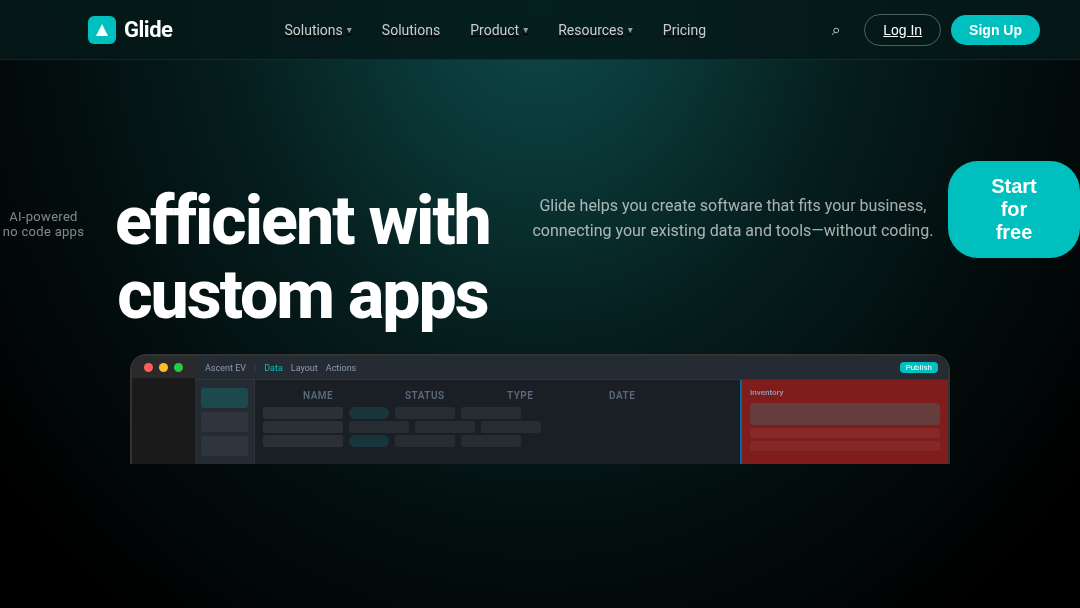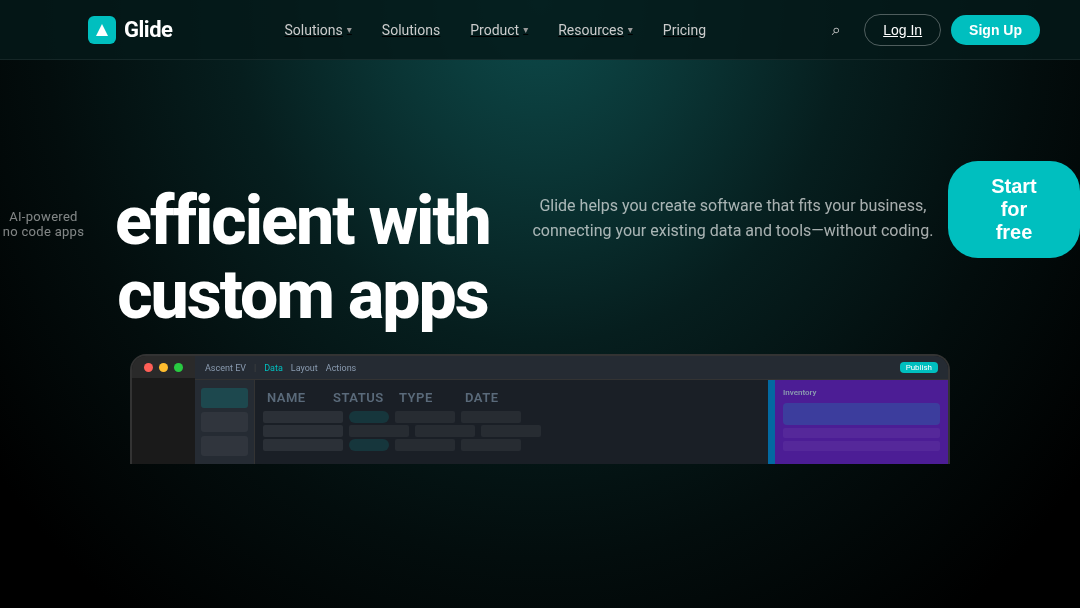--- a/index.html
+++ b/index.html
@@ -295,26 +295,27 @@
     }
 
     .app-table-header {
       display: flex;
       gap: 6px;
       margin-bottom: 4px;
     }
 
     .table-header-cell {
       color: #5a6a7a;
-      font-size: 13px;
+      font-size: 10px;
       font-weight: 600;
       text-transform: uppercase;
       letter-spacing: 0.5px;
       padding: 2px 4px;
       min-width: 60px;
+      margin-left: 36px;
     }
 
     .app-table-row {
       display: flex;
       gap: 6px;
       margin-bottom: 2px;
       align-items: center;
     }
 
     .table-cell {
@@ -325,23 +326,23 @@
     }
 
     .table-cell.name { min-width: 80px; background: rgba(255,255,255,0.08); }
     .table-cell.tag {
       min-width: 40px;
       background: rgba(0,191,191,0.15);
       border-radius: 10px;
     }
 
     .app-right-panel {
-      width: 180px;
-      background: #4c1d95;
-      border-left: 7px solid #0369a1;
+      width: 208px;
+      background: #7f1d1d;
+      border-left: 2px solid #0369a1;
       padding: 8px;
     }
 
     .panel-title {
       color: #8a9bb0;
       font-size: 8px;
       font-weight: 600;
       margin-bottom: 6px;
     }
 

